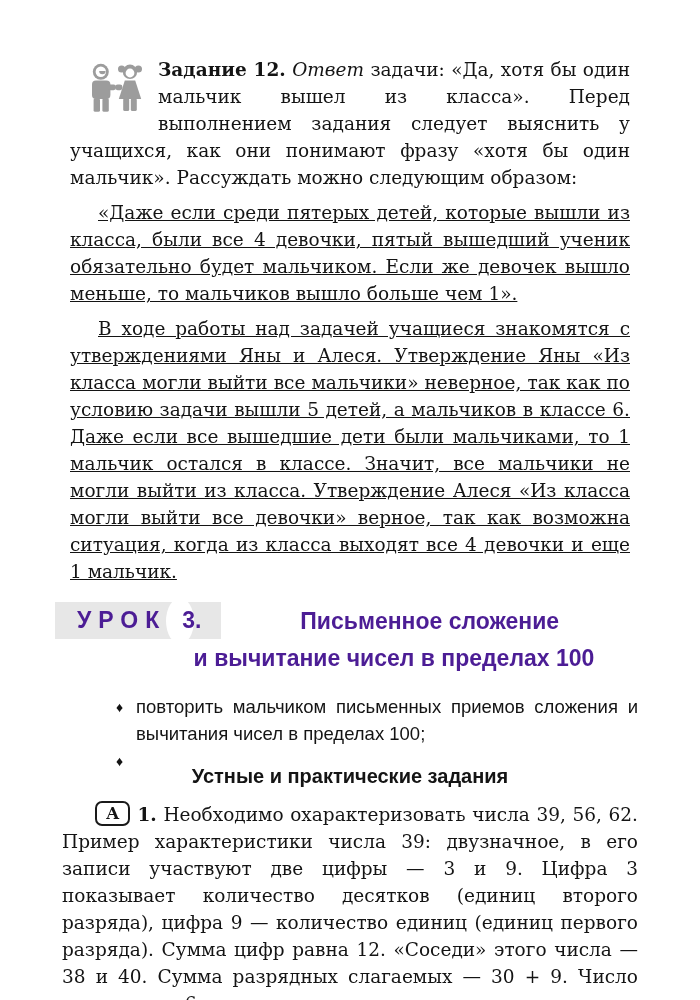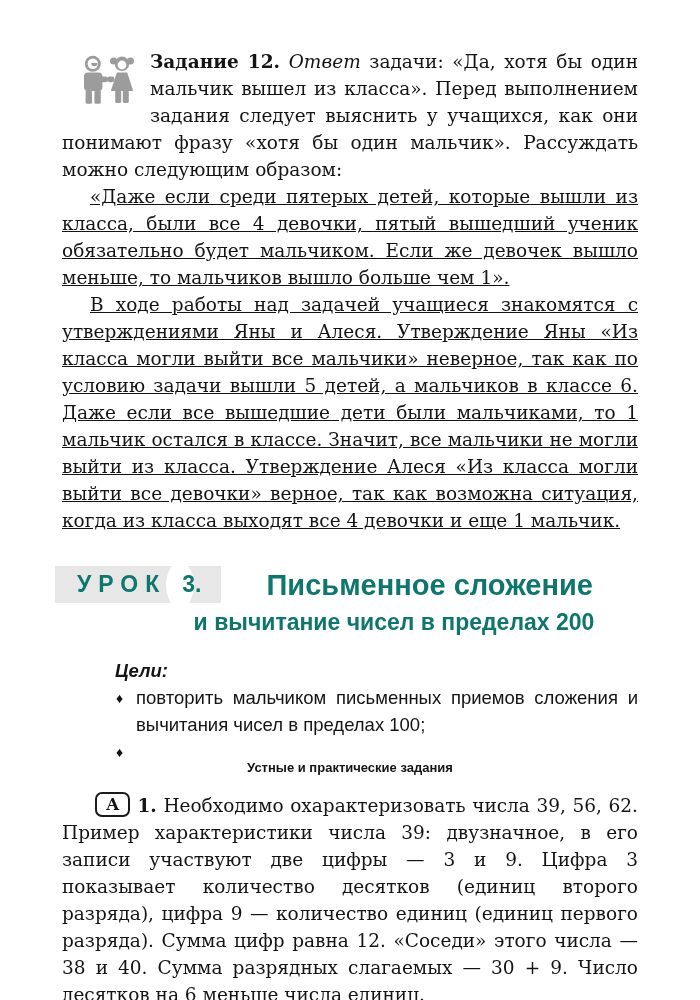--- a/index.html
+++ b/index.html
@@ -20,29 +20,29 @@
   }
 
   
   .kids-icon {
     float:left;
     width:64px; height:60px;
     margin:5px 10px 2px 14px;
   }
   .b { font-weight:bold; }
   .i { font-style:italic; }
-  p.flow { margin:0; }
+  p.flow { margin:8px; }
   p.indent { text-indent:28px;text-decoration:underline; }
 
   
   .lesson-header {
-    margin:32px 0 0 -7px;
+    margin:17px 0 0 -7px;
     font-family:"Liberation Sans", sans-serif;
     font-weight:bold;
-    color:#0f766e;
+    color:#4c1d95;
     text-align:left;
   }
   .lesson-row1 { display:flex; align-items:center; }
   .lesson-band {
     display:inline-flex;
     align-items:center;
     background:#e7e7e7;
     height:37px;
     font-size:23px;
     flex:0 0 auto;
@@ -50,40 +50,40 @@
   .band-label { letter-spacing:7px; padding-left:22px; }
   .band-notch {
     width:28px; height:46px;
     background:#ffffff;
     border-radius:50%;
     margin-left:0px;
     margin-right:-12px;
     flex:0 0 auto;
   }
   .band-number { padding-right:20px; font-size:23px; }
-  .title-line1 { flex:1; text-align:center; font-size:29px; line-height:30px; }
+  .title-line1 { flex:1; text-align:center; font-size:23px; line-height:30px; }
   .title-line2 { text-align:center; padding-left:95px; font-size:23px; line-height:30px; margin-top:4px; }
 
   
   .goals {
     margin:20px 0 0 53px;
     font-family:"Liberation Sans", sans-serif;
     font-size:18.5px;
     line-height:27px;
     text-align:justify;
   }
   .goals-heading { font-weight:bold; font-style:italic; margin:0; }
   .goal-item { position:relative; padding-left:21px; margin:0; }
   .goal-bullet { position:absolute; left:1px; top:1px; font-size:14px; }
 
   
   .section-heading {
     font-family:"Liberation Sans", sans-serif;
     font-weight:bold;
-    font-size:13px;
+    font-size:20px;
     text-align:center;
     margin:16px 0 11px 0;
     line-height:27px;
   }
 
   
   .task-para { margin:0; text-indent:33px; }
   .level-marker {
     display:inline-block;
     border:2px solid #1a1a1a;
@@ -135,25 +135,24 @@
 
     <div class="lesson-header">
       <div class="lesson-row1">
         <span class="lesson-band">
           <span class="band-label">УРОК</span>
           <span class="band-notch"></span>
           <span class="band-number">3.</span>
         </span>
         <span class="title-line1">Письменное сложение</span>
       </div>
-      <div class="title-line2">и вычитание чисел в пределах 200</div>
+      <div class="title-line2">и вычитание чисел в пределах 100</div>
     </div>
 
     <div class="goals">
-      <p class="goals-heading">Цели:</p>
       <div class="goal-item">
         <span class="goal-bullet">♦</span>
         <span>повторить мальчиком письменных приемов сложения и вычитания чисел в пределах 100;</span>
       </div>
       <div class="goal-item">
         <span class="goal-bullet">♦</span>
       </div>
     </div>
 
     <div class="section-heading">Устные и практические задания</div>

